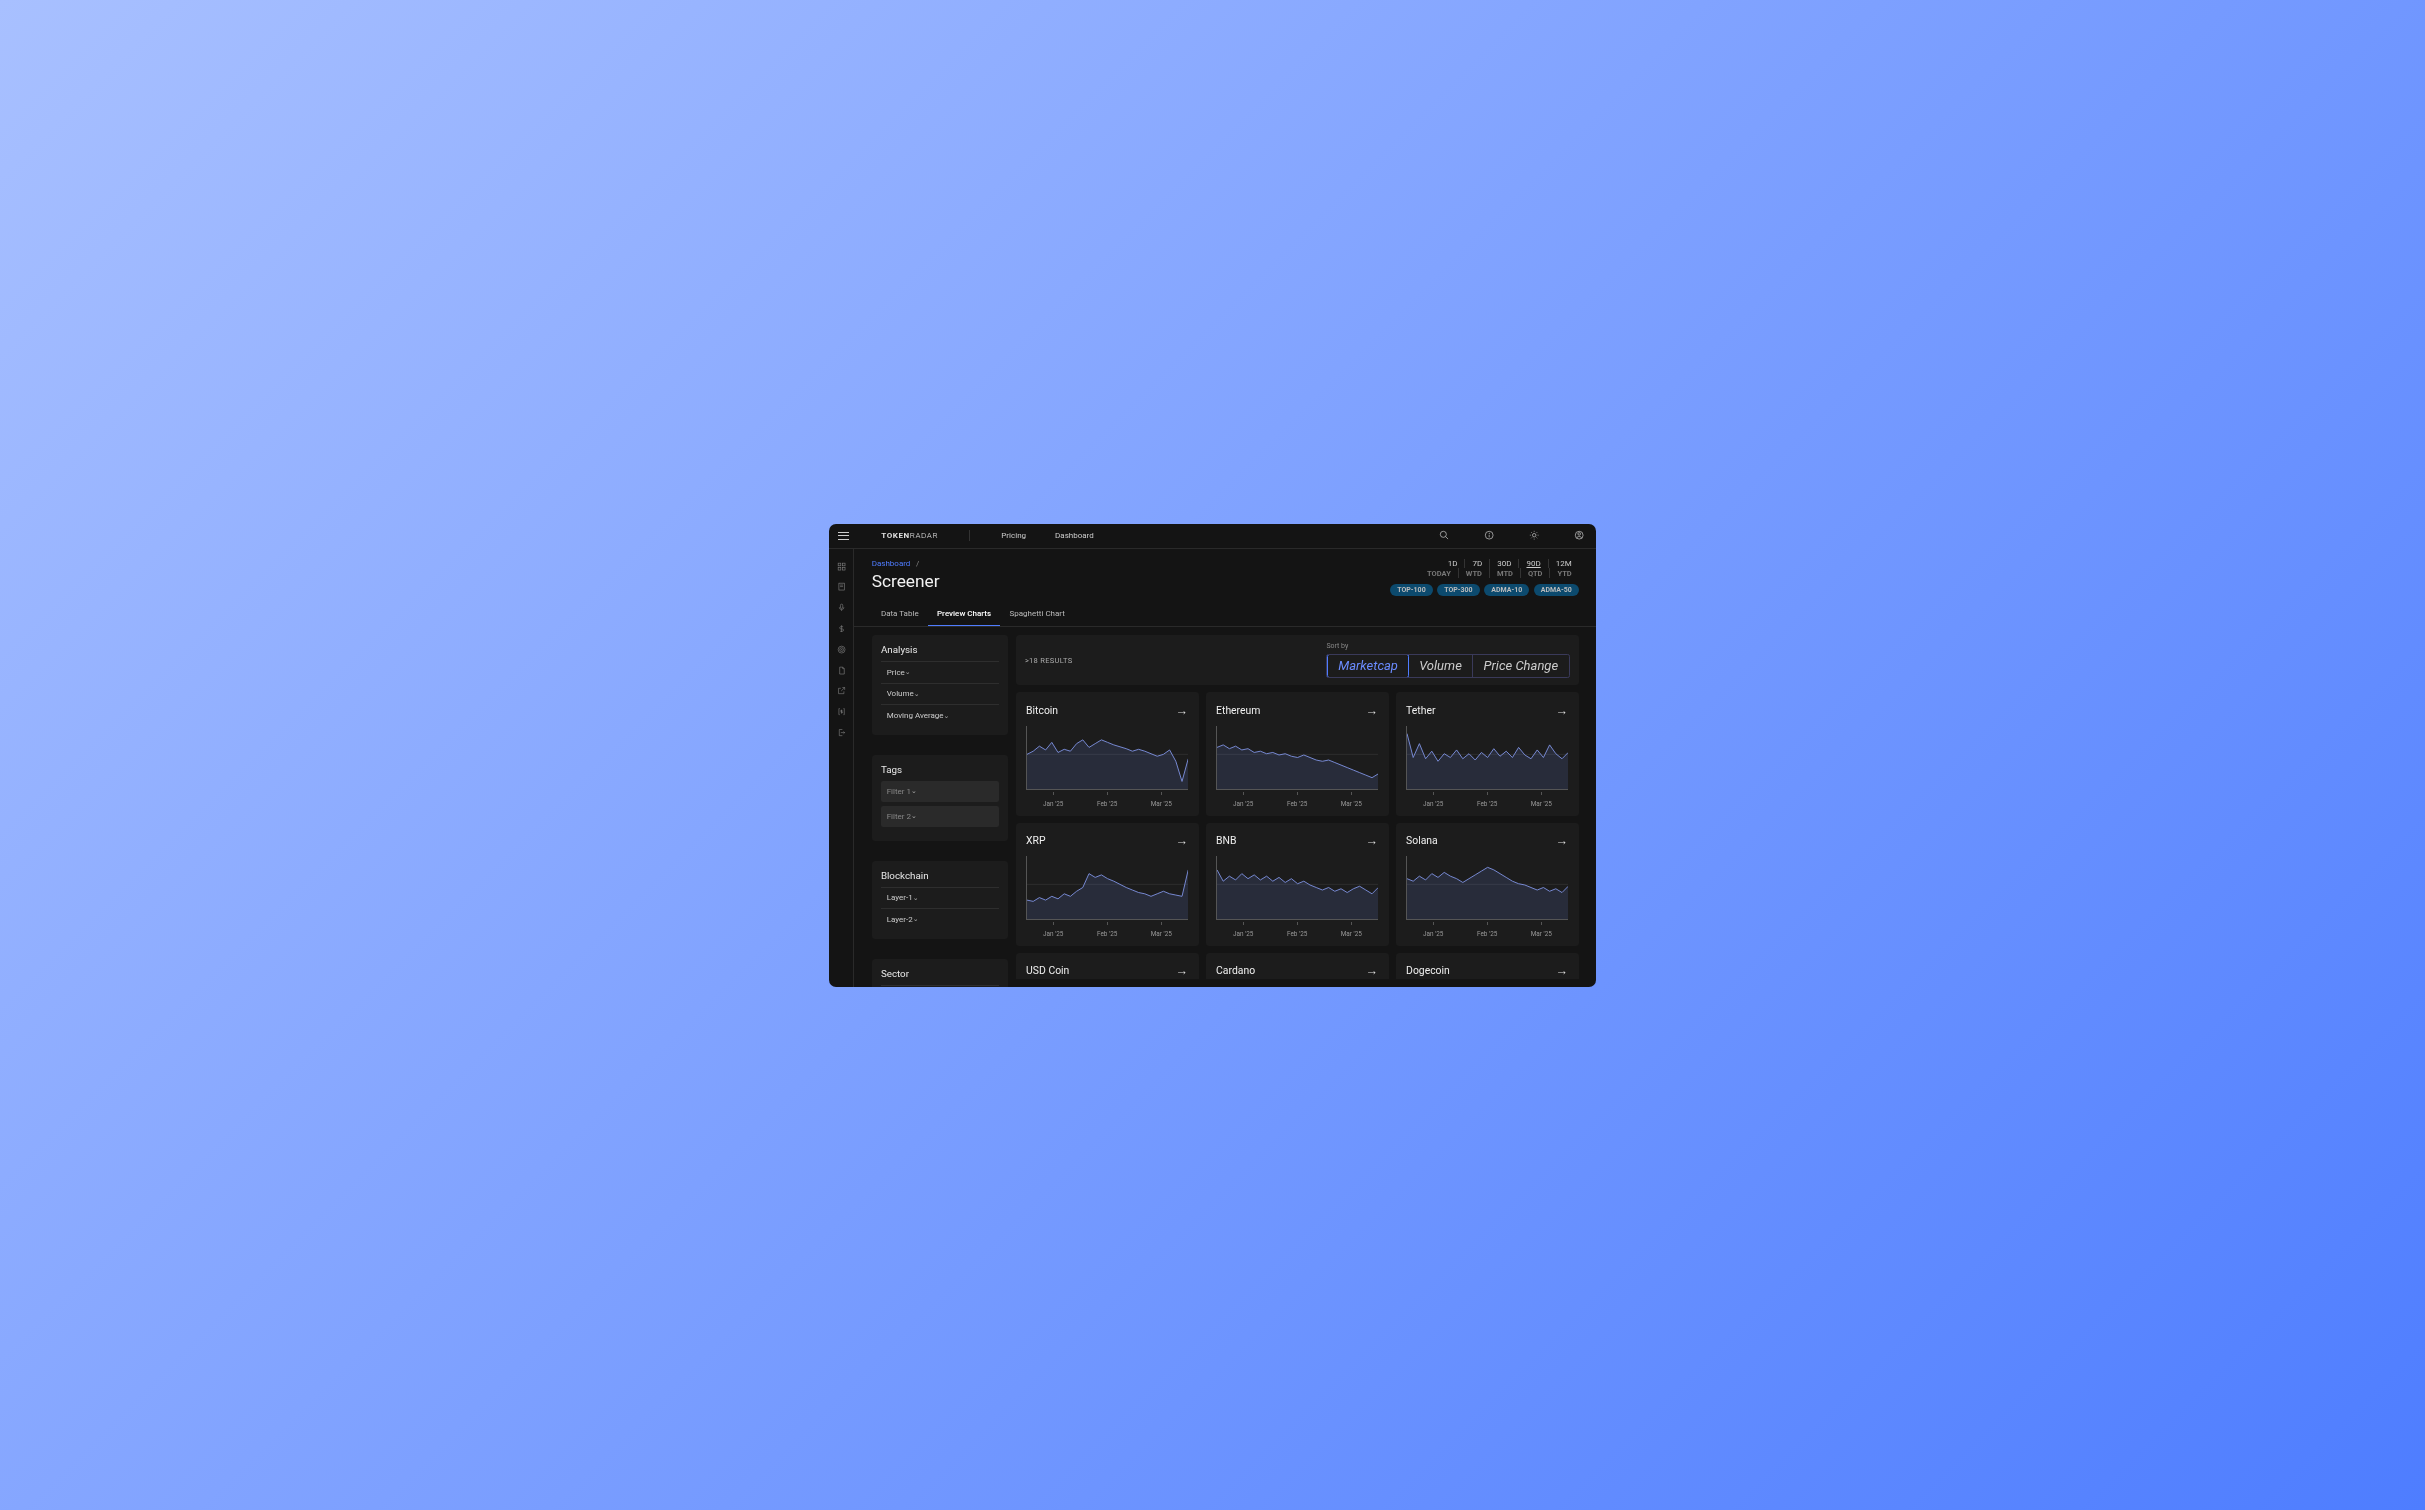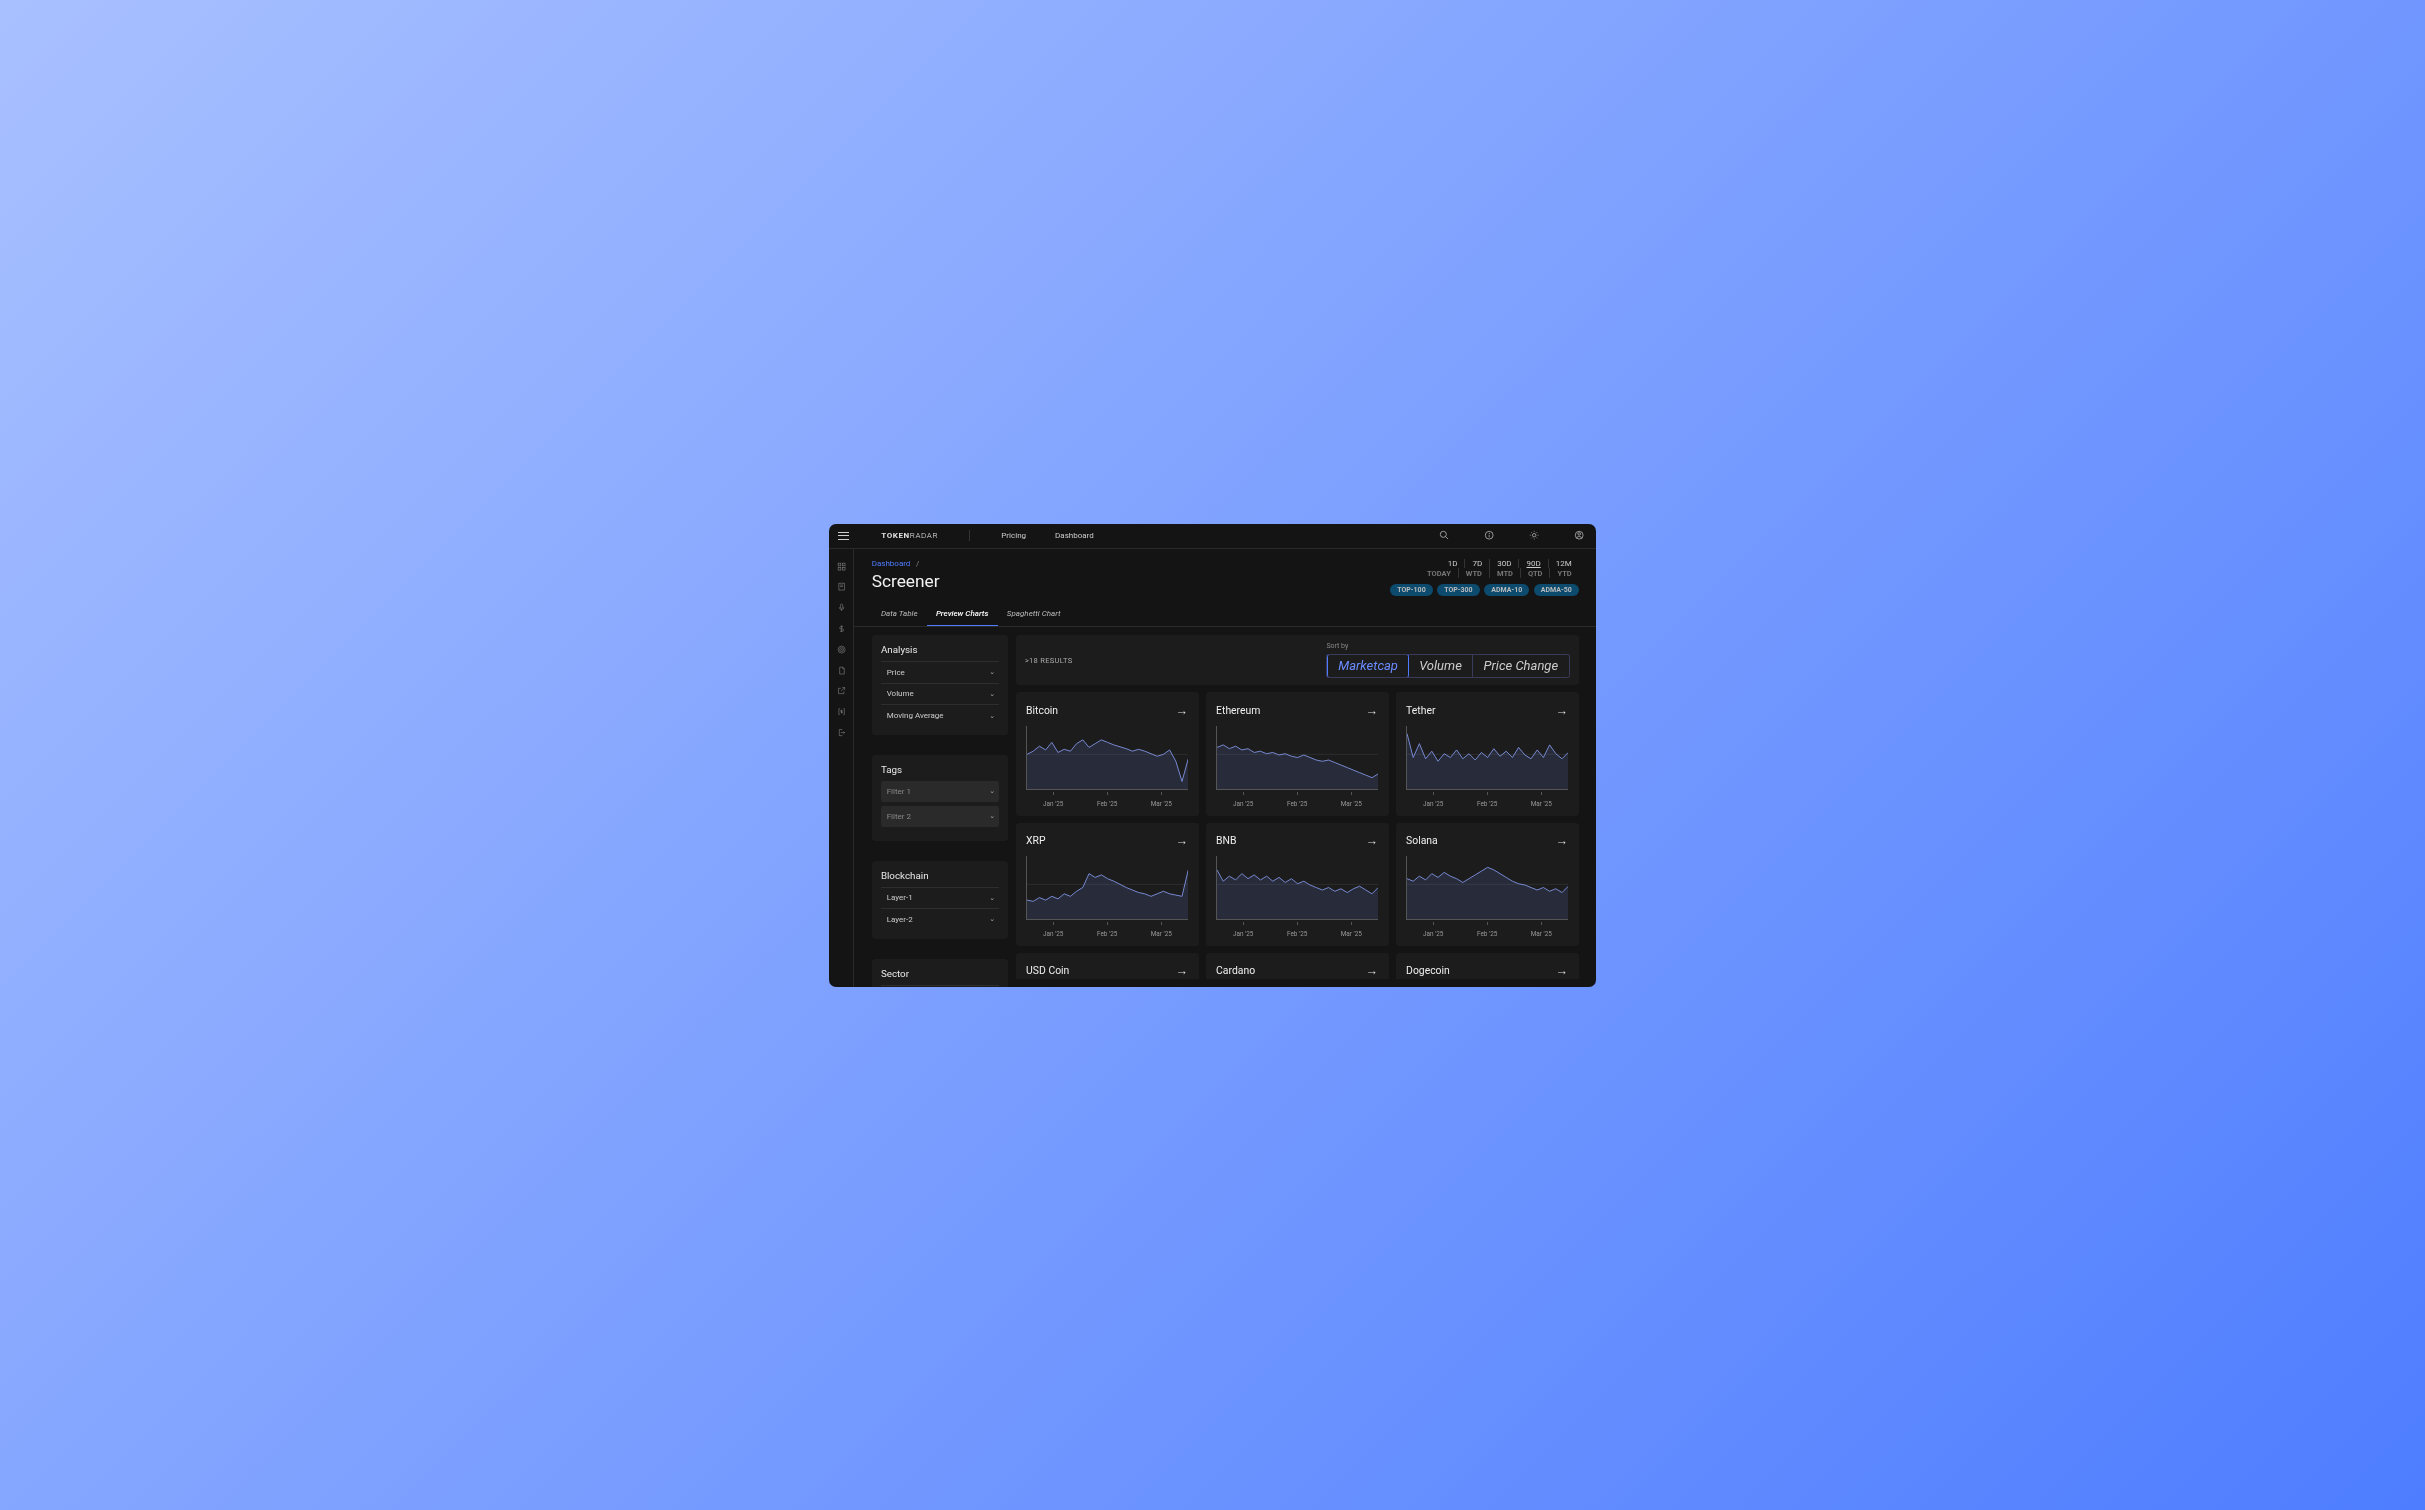--- a/index.html
+++ b/index.html
@@ -64,28 +64,28 @@
 .page-title { font-size:17.3px; font-weight:400; color:#f2f2f2;}
 .tf-block { text-align:right;}
 .tf-row { display:flex; gap:0; font-size:8px; color:#ccc; justify-content:flex-end;}
 .tf-item { padding:0 7px; border-right:0.6px solid #333; cursor:pointer;}
 .tf-item:last-child { border-right:none;}
 .tf-item.sub { color:#777; font-size:7.5px; padding-top:0.6px;font-weight:bold;}
 .tf-item.active { text-decoration: underline; }
 .index-row { display:flex; gap:4.6px; justify-content:flex-end; margin-top:5.8px;}
 .chip { background:#0c4a6e; color:#bbb; font-size:7px; padding:2.3px 7px; border-radius:8px; cursor:pointer;font-weight:bold;}
 .tabs-row { display:flex; gap:0; padding:0 17.3px; border-bottom:0.6px solid #2a2a2a; margin-top:7px;}
-.tab { padding:5.8px 9.2px 7px; font-size:8px; color:#bbb; cursor:pointer; border-bottom:1.7px solid transparent;font-style:italic;}
+.tab { padding:5.8px 9.2px 7px; font-size:8px; color:#bbb; cursor:pointer; border-bottom:1.7px solid transparent;}
 .tab.active { color:#fff; border-bottom-color:#4f7cff; font-weight:500;}
 .content { flex:1; display:flex; gap:8px; padding:8px 17.3px; overflow:hidden;}
 .filters { width:136px; display:flex; flex-direction:column; gap:20px;}
 .panel { background:#1c1c1c; border-radius:3.5px; padding:9.2px;}
 .panel-title { font-size:9.8px; color:#e8e8e8; margin-bottom:5.8px;}
 .filter-item {
-  display:flex; justify-content:space-between; align-items:center;
+  display:flex; align-items:center;
   padding:5.8px 3.5px 5.8px 5.8px; font-size:8px; color:#ccc;
   border-top:0.6px solid #2e2e2e; cursor:pointer;
 }
 .filter-item:first-of-type { border-top:0.6px solid #2e2e2e; }
 .filter-item.boxed {
   background:#2a2a2a; border:none; border-radius:2.3px; margin-bottom:4.6px; color:#888;
 }
 .chev { color:#aaa; font-size:7px;}
 .grid-area { flex:1; display:flex; flex-direction:column; gap:7px; overflow:hidden;}
 .results-bar {

